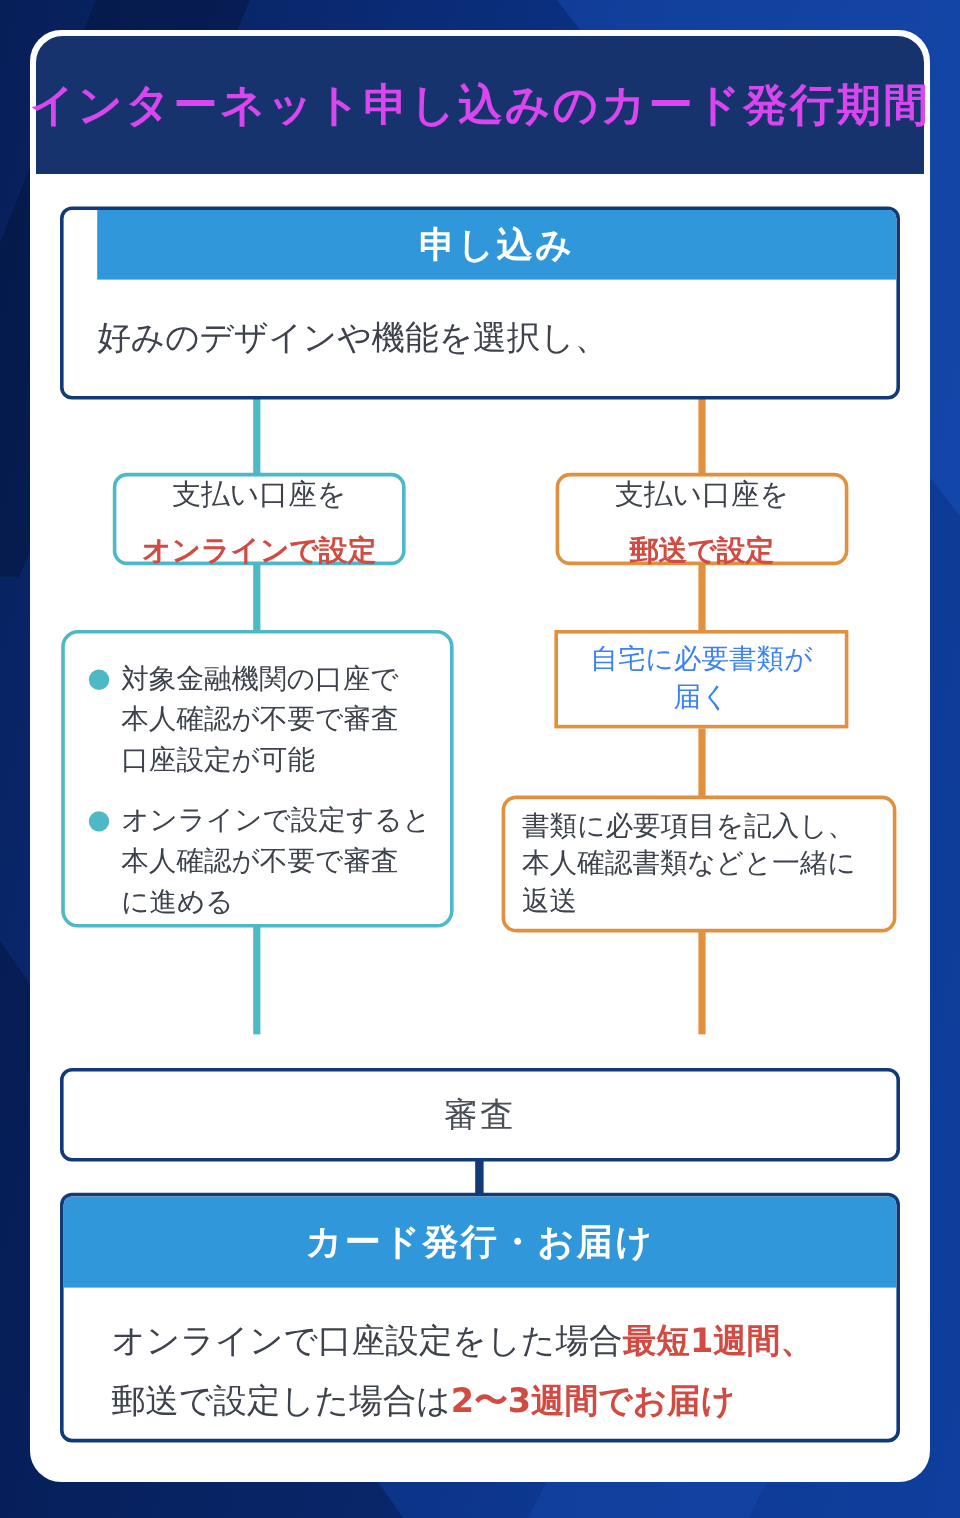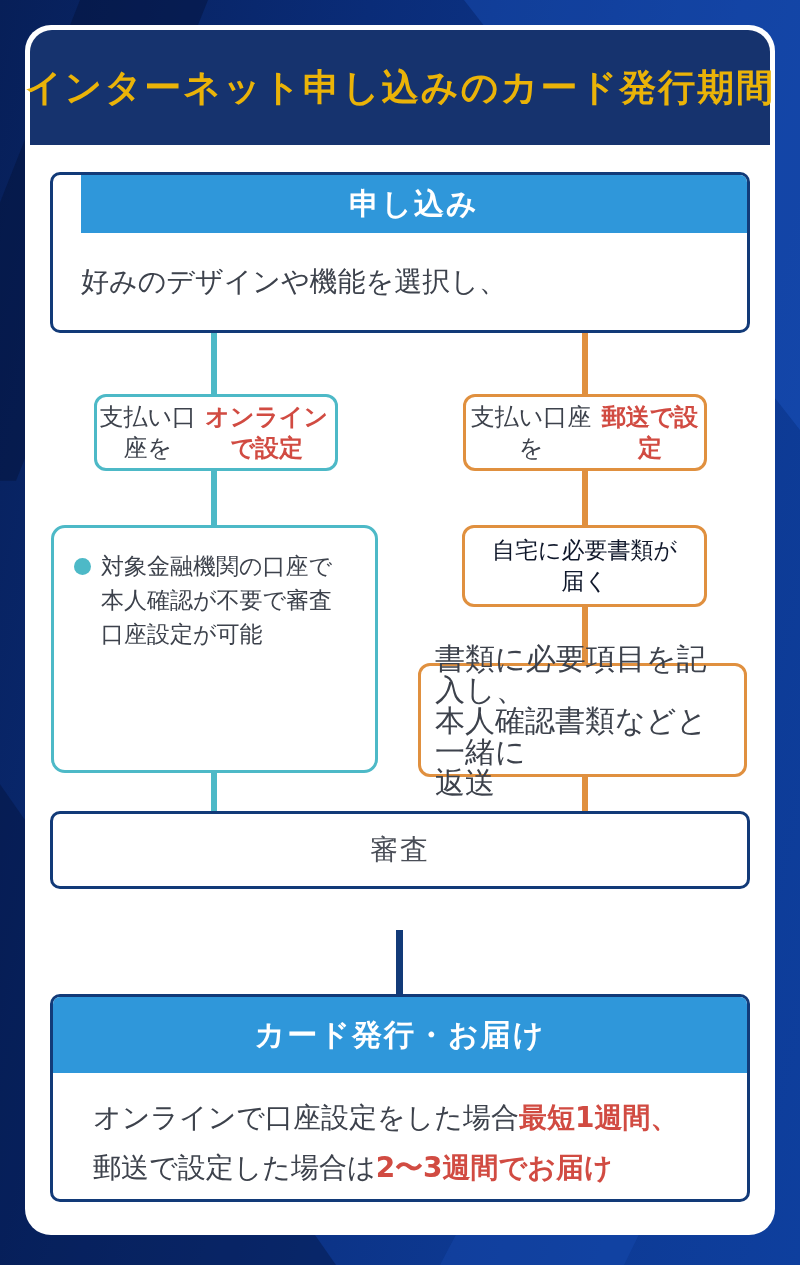--- a/index.html
+++ b/index.html
@@ -19,21 +19,21 @@
 
   .card {
     position:absolute; left:25px; top:25px; width:750px; height:1210px;
     background:#ffffff; border-radius:26px;
   }
 
   .banner {
     position:absolute; left:30px; top:30px; width:740px; height:115px;
     background:#16336e; border-radius:22px 22px 0 0;
     display:flex; align-items:center; justify-content:center;
-    color:#eab308; font-size:37px; font-weight:bold; letter-spacing:2px; white-space:nowrap;
+    color:#d946ef; font-size:37px; font-weight:bold; letter-spacing:2px; white-space:nowrap;
   }
 
   
   .vline { position:absolute; z-index:1; }
   .vline.teal   { left:211px; top:330px; width:6px; height:532px; background:#4db9c7; }
   .vline.orange { left:582px; top:330px; width:6px; height:532px; background:#e0903f; }
   .vline.navy   { left:396px; top:930px; width:7px;  height:68px;  background:#123a78; }
 
   .flowbox { position:absolute; z-index:2; background:#ffffff; }
 
@@ -45,49 +45,49 @@
   .apply { top:172px; height:161px;padding-left:28px; }
   .apply .hd { height:58px; }
   .apply .bd { height:97px; display:flex; align-items:center; font-size:28px; white-space:nowrap; }
 
   .t-dark { color:#3d424c; }
   .t-red  { color:#d14b42; font-weight:bold; }
   .t-gray { color:#4a4e57; }
 
   .pill {
     top:394px; width:244px; height:77px; border-radius:12px;
-    display:flex; align-items:center; justify-content:center;
-    font-size:24px; line-height:31px; text-align:center;
+    display:flex; flex-direction:column; align-items:center; justify-content:flex-start;
+    font-size:24px; line-height:31px; text-align:center;gap:16px;
   }
   .pill.online { left:94px;  border:3px solid #4db9c7; }
   .pill.mail   { left:463px; border:3px solid #e0903f; }
 
   .detail {
     left:51px; top:525px; width:327px; height:248px;
     border:3px solid #4db9c7; border-radius:14px; padding:21px 10px 0 20px;
   }
   .bullet-item { display:flex; margin-bottom:16px; }
   .bullet-dot { flex:none; width:17px; height:17px; border-radius:50%; background:#4db9c7; margin:9px 10px 0 0; }
   .bullet-text { font-size:23px; line-height:34px; color:#3d424c; white-space:pre-line; }
 
   .step1 {
     left:462px; top:525px; width:245px; height:82px;
-    border:3px solid #e0903f; border-radius:12px;
+    border:3px solid #e0903f; border-radius:0;
     display:flex; align-items:center; justify-content:center; text-align:center;
-    font-size:23px; line-height:31px; color:#0f172a; white-space:pre-line;
+    font-size:23px; line-height:31px; color:#3b82f6; white-space:pre-line;
   }
   .step2 {
     left:418px; top:663px; width:329px; height:114px;
     border:3px solid #e0903f; border-radius:12px;
     display:flex; align-items:center;
-    padding:8px 14px; font-size:30px; line-height:31px; color:#3d424c; white-space:pre-line;
+    padding:8px 14px; font-size:23px; line-height:31px; color:#3d424c; white-space:pre-line;
   }
 
   .review {
-    left:50px; top:811px; width:700px; height:78px;
+    left:50px; top:890px; width:700px; height:78px;
     border:3px solid #123a78; border-radius:10px;
     display:flex; align-items:center; justify-content:center;
     font-size:28px; letter-spacing:2px;
   }
 
   .final { top:994px; height:208px; }
   .final .hd { height:76px; }
   .final .bd { padding:20px 0 0 40px; font-size:28px; line-height:50px; white-space:nowrap; }
 </style>
 </head>
@@ -126,20 +126,26 @@
     <span class="t-red">郵送で設定</span>
   </div>
 
   <div class="flowbox detail">
     <div class="bullet-item">
       <span class="bullet-dot"></span>
       <span class="bullet-text">対象金融機関の口座で
 本人確認が不要で審査
 口座設定が可能</span>
     </div>
+    <div class="bullet-item">
+      <span class="bullet-dot"></span>
+      <span class="bullet-text">オンラインで設定すると
+本人確認が不要で審査
+に進める</span>
+    </div>
   </div>
 
   <div class="flowbox step1">
     <span>自宅に必要書類が
 届く</span>
   </div>
 
   <div class="flowbox step2">
     <span>書類に必要項目を記入し、
 本人確認書類などと一緒に

